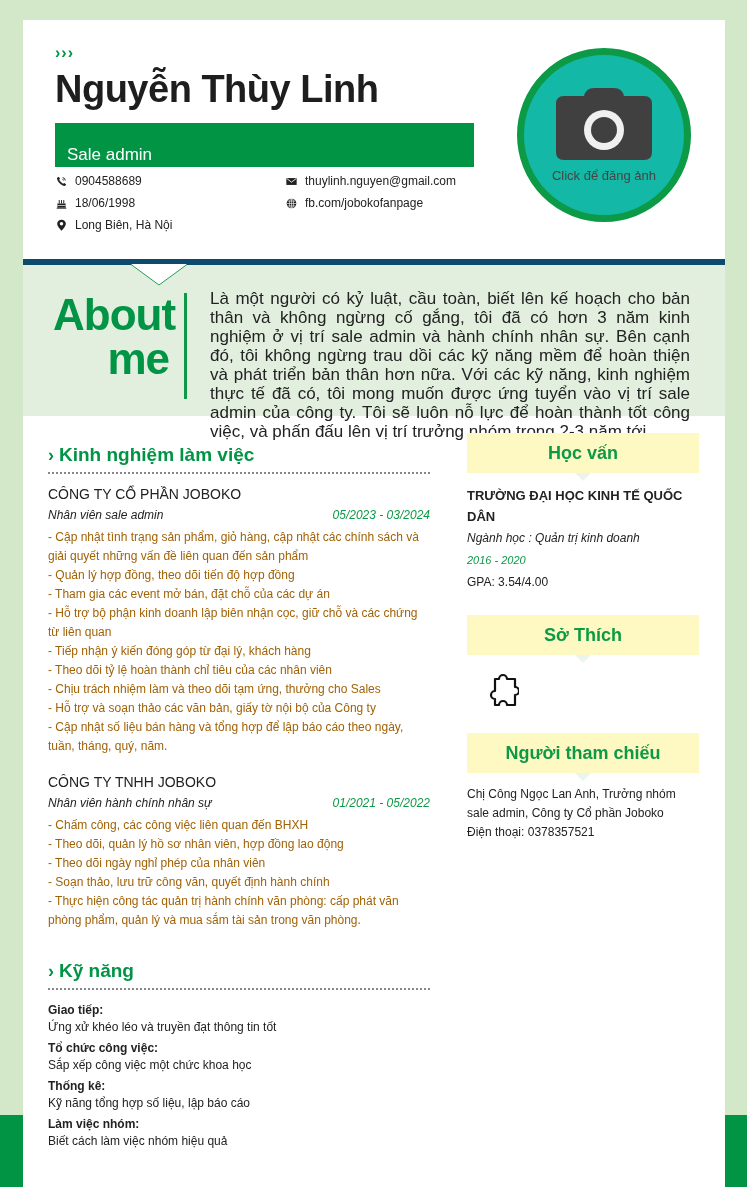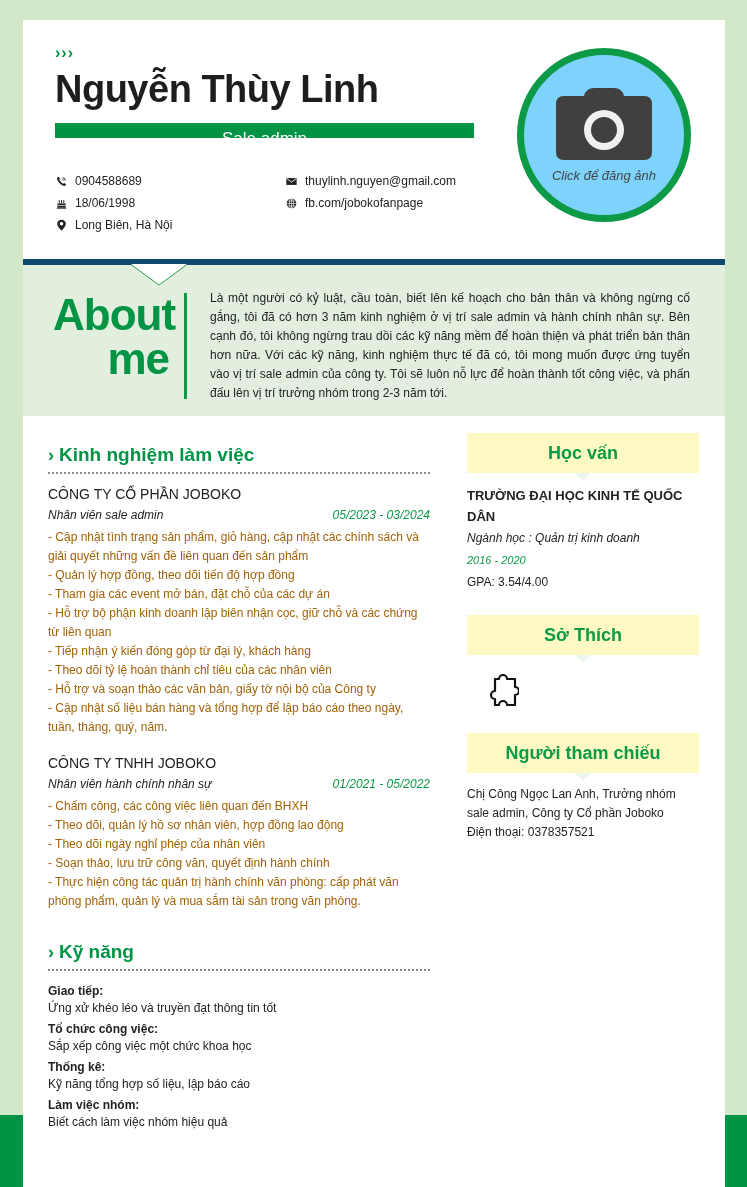--- a/index.html
+++ b/index.html
@@ -17,49 +17,49 @@
   .page {
     position: absolute; left: 23px; top: 20px; width: 702px; height: 1167px;
     background: #ffffff;
     overflow: hidden;
   }
   
   .header { position: relative; height: 239px; }
   .chevrons { position: absolute; left: 32px; top: 24px; color: #009444; font-weight: bold; font-size: 16px; letter-spacing: 1px; }
   .name { position: absolute; left: 32px; top: 48px; font-size: 38px; font-weight: bold; color: #1e1e1e; letter-spacing: -0.5px; font-family: "Liberation Sans Narrow", "Liberation Sans", sans-serif; }
   .role-bar {
-    position: absolute; left: 32px; top: 103px; width: 419px; height: 15px;
-    background: #009444; color: #fff; font-size: 17px; padding: 6px 12px; text-align: center;
+    position: absolute; left: 32px; top: 103px; width: 419px; height: 34px;
+    background: #009444; color: #fff; font-size: 17px; padding: 22px 12px;
   }
   .contacts { position: absolute; left: 32px; top: 150px; width: 420px; font-size: 12px; color: #222; }
   .contact-col { position: absolute; top: 0; }
   .contact-col.left { left: 0; }
   .contact-col.right { left: 230px; }
   .contact-item { display: flex; align-items: center; height: 22px; }
   .contact-item .ic { width: 12px; height: 12px; margin-right: 8px; display: inline-flex; align-items: center; justify-content: center; }
   .avatar {
     position: absolute; left: 494px; top: 28px; width: 174px; height: 174px;
-    border-radius: 50%; border: 7px solid #0c9a46; background: #7dd3fc;
-    display: flex; flex-direction: column; align-items: center; justify-content: center; font-style: italic;
+    border-radius: 50%; border: 7px solid #0c9a46; background: #14b8a6;
+    display: flex; flex-direction: column; align-items: center; justify-content: center;
   }
   .avatar-label { font-size: 13px; color: #444; margin-top: 4px; }
 
   
   .about {
     position: absolute; left: 0; top: 239px; width: 702px; height: 157px;
     background: #e2efdf; border-top: 6px solid #0c4a6e;
   }
   .about-notch { position: absolute; left: 108px; top: -1px; }
   .about-title {
     position: absolute; left: 30px; top: 28px; width: 116px; text-align: right;
     color: #009444; font-weight: bold; font-size: 44px; line-height: 44px; letter-spacing: -1px;
   }
   .about-bar { position: absolute; left: 161px; top: 28px; width: 3px; height: 106px; background: #0c9a46; }
   .about-text {
-    position: absolute; left: 187px; top: 24px; width: 480px; font-size: 12px; line-height: 19px; color: #222; text-align: justify;
+    position: absolute; left: 187px; top: 24px; width: 480px; font-size: 17px; line-height: 19px; color: #222; text-align: justify;
   }
 
   
   .left-col { position: absolute; left: 25px; top: 420px; width: 382px; }
   .sec-head { display: flex; align-items: center; color: #009444; font-weight: bold; font-size: 19px; height: 30px; }
   .sec-head .chev { font-size: 18px; margin-right: 5px; }
   .dots { border-bottom: 2px dotted #555; height: 2px; margin: 2px 0 12px 0; opacity: 0.7; }
   .company { font-size: 14px; color: #222; margin-bottom: 6px; }
   .job-row { display: flex; justify-content: space-between; font-style: italic; font-size: 12px; margin-bottom: 6px; }
   .job-row .date { color: #0c9a46; }
@@ -195,20 +195,21 @@
         <div class="job-row">
           <span>Nhân viên sale admin</span>
           <span class="date">05/2023 - 03/2024</span>
         </div>
         <div class="duty">- Cập nhật tình trạng sản phẩm, giỏ hàng, cập nhật các chính sách và giải quyết những vấn đề liên quan đến sản phẩm</div>
         <div class="duty">- Quản lý hợp đồng, theo dõi tiến độ hợp đồng</div>
         <div class="duty">- Tham gia các event mở bán, đặt chỗ của các dự án</div>
         <div class="duty">- Hỗ trợ bộ phận kinh doanh lập biên nhận cọc, giữ chỗ và các chứng từ liên quan</div>
         <div class="duty">- Tiếp nhận ý kiến đóng góp từ đại lý, khách hàng</div>
         <div class="duty">- Theo dõi tỷ lệ hoàn thành chỉ tiêu của các nhân viên</div>
+        <div class="duty">- Chịu trách nhiệm làm và theo dõi tạm ứng, thưởng cho Sales</div>
         <div class="duty">- Hỗ trợ và soạn thảo các văn bản, giấy tờ nội bộ của Công ty</div>
         <div class="duty">- Cập nhật số liệu bán hàng và tổng hợp để lập báo cáo theo ngày, tuần, tháng, quý, năm.</div>
       </div>
 
       <div class="job" style="margin-top:18px">
         <div class="company">CÔNG TY TNHH JOBOKO</div>
         <div class="job-row">
           <span>Nhân viên hành chính nhân sự</span>
           <span class="date">01/2021 - 05/2022</span>
         </div>

